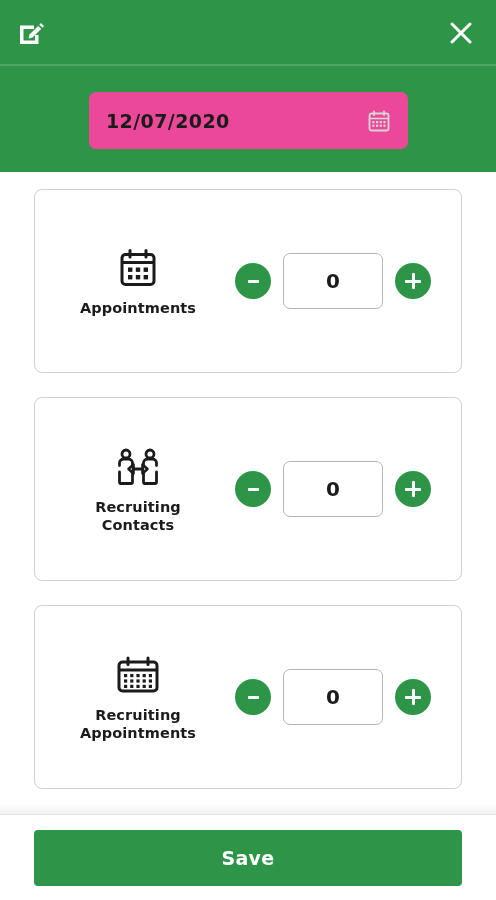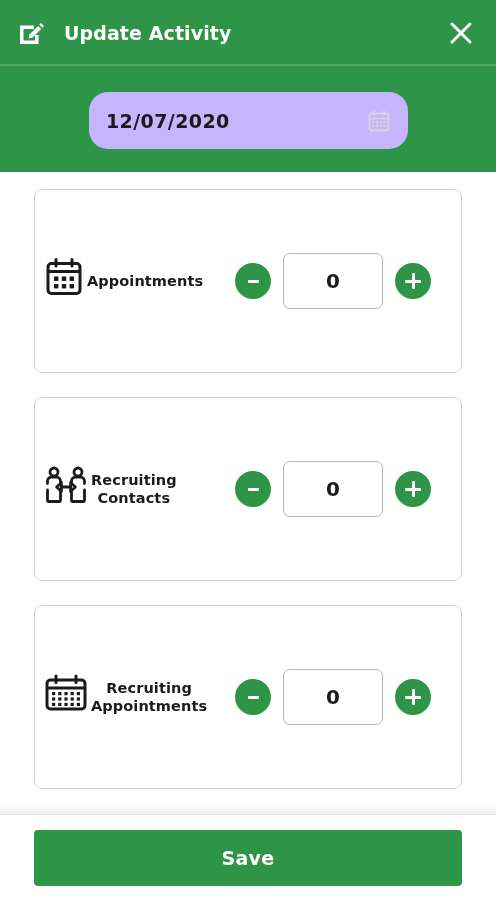--- a/index.html
+++ b/index.html
@@ -66,22 +66,22 @@
   .date-wrap {
     position: absolute;
     left: 89px;
     top: 92px;
     width: 319px;
     height: 57px;
   }
   .date-field {
     width: 100%;
     height: 100%;
-    background: #c4b5fd;
-    border-radius: 19px;
+    background: #ec4899;
+    border-radius: 7px;
     box-sizing: border-box;
     display: flex;
     align-items: center;
     padding: 0 16px 0 17px;
     position: relative;
   }
   .date-value {
     font-size: 19px;
     font-weight: bold;
     color: #1b1b1b;
@@ -120,22 +120,23 @@
     box-sizing: border-box;
     display: flex;
     align-items: center;
     margin-bottom: 24px;
     position: relative;
   }
   .card-left {
     width: 200px;
     flex: 0 0 200px;
     display: flex;
-    align-items: center;
-    justify-content: flex-start;
+    flex-direction: column;
+    align-items: center;
+    justify-content: flex-end;
     padding-left: 6px;
     box-sizing: border-box;
   }
   .card-icon {
     height: 46px;
     display: flex;
     align-items: center;
     justify-content: center;
     margin-bottom: 7px;
   }
@@ -253,21 +254,20 @@
 <div class="header">
 
   <div class="titlebar">
     <span class="edit-icon">
       <svg width="30" height="30" viewBox="0 0 30 30" fill="none" xmlns="http://www.w3.org/2000/svg">
         <path d="M4 7.5 H18 V11 H7.5 V22.5 H19 V17 H22.5 V26 H4 Z" fill="#ffffff"></path>
         <path d="M13.5 16.6 L22.2 7.9 L25.2 10.9 L16.5 19.6 L12.6 20.4 Z" fill="#ffffff"></path>
         <path d="M23.3 6.8 L25 5.1 L28 8.1 L26.3 9.8 Z" fill="#ffffff"></path>
       </svg>
     </span>
-    <span class="title-text">Update Activity</span>
     <span class="close-btn">
       <svg class="close-icon" width="26" height="26" viewBox="0 0 26 26" xmlns="http://www.w3.org/2000/svg">
         <line x1="4" y1="4" x2="22" y2="22" stroke="#ffffff" stroke-width="3" stroke-linecap="round"></line>
         <line x1="22" y1="4" x2="4" y2="22" stroke="#ffffff" stroke-width="3" stroke-linecap="round"></line>
       </svg>
     </span>
   </div>
 
   <div class="date-wrap">
     <div class="date-field">

